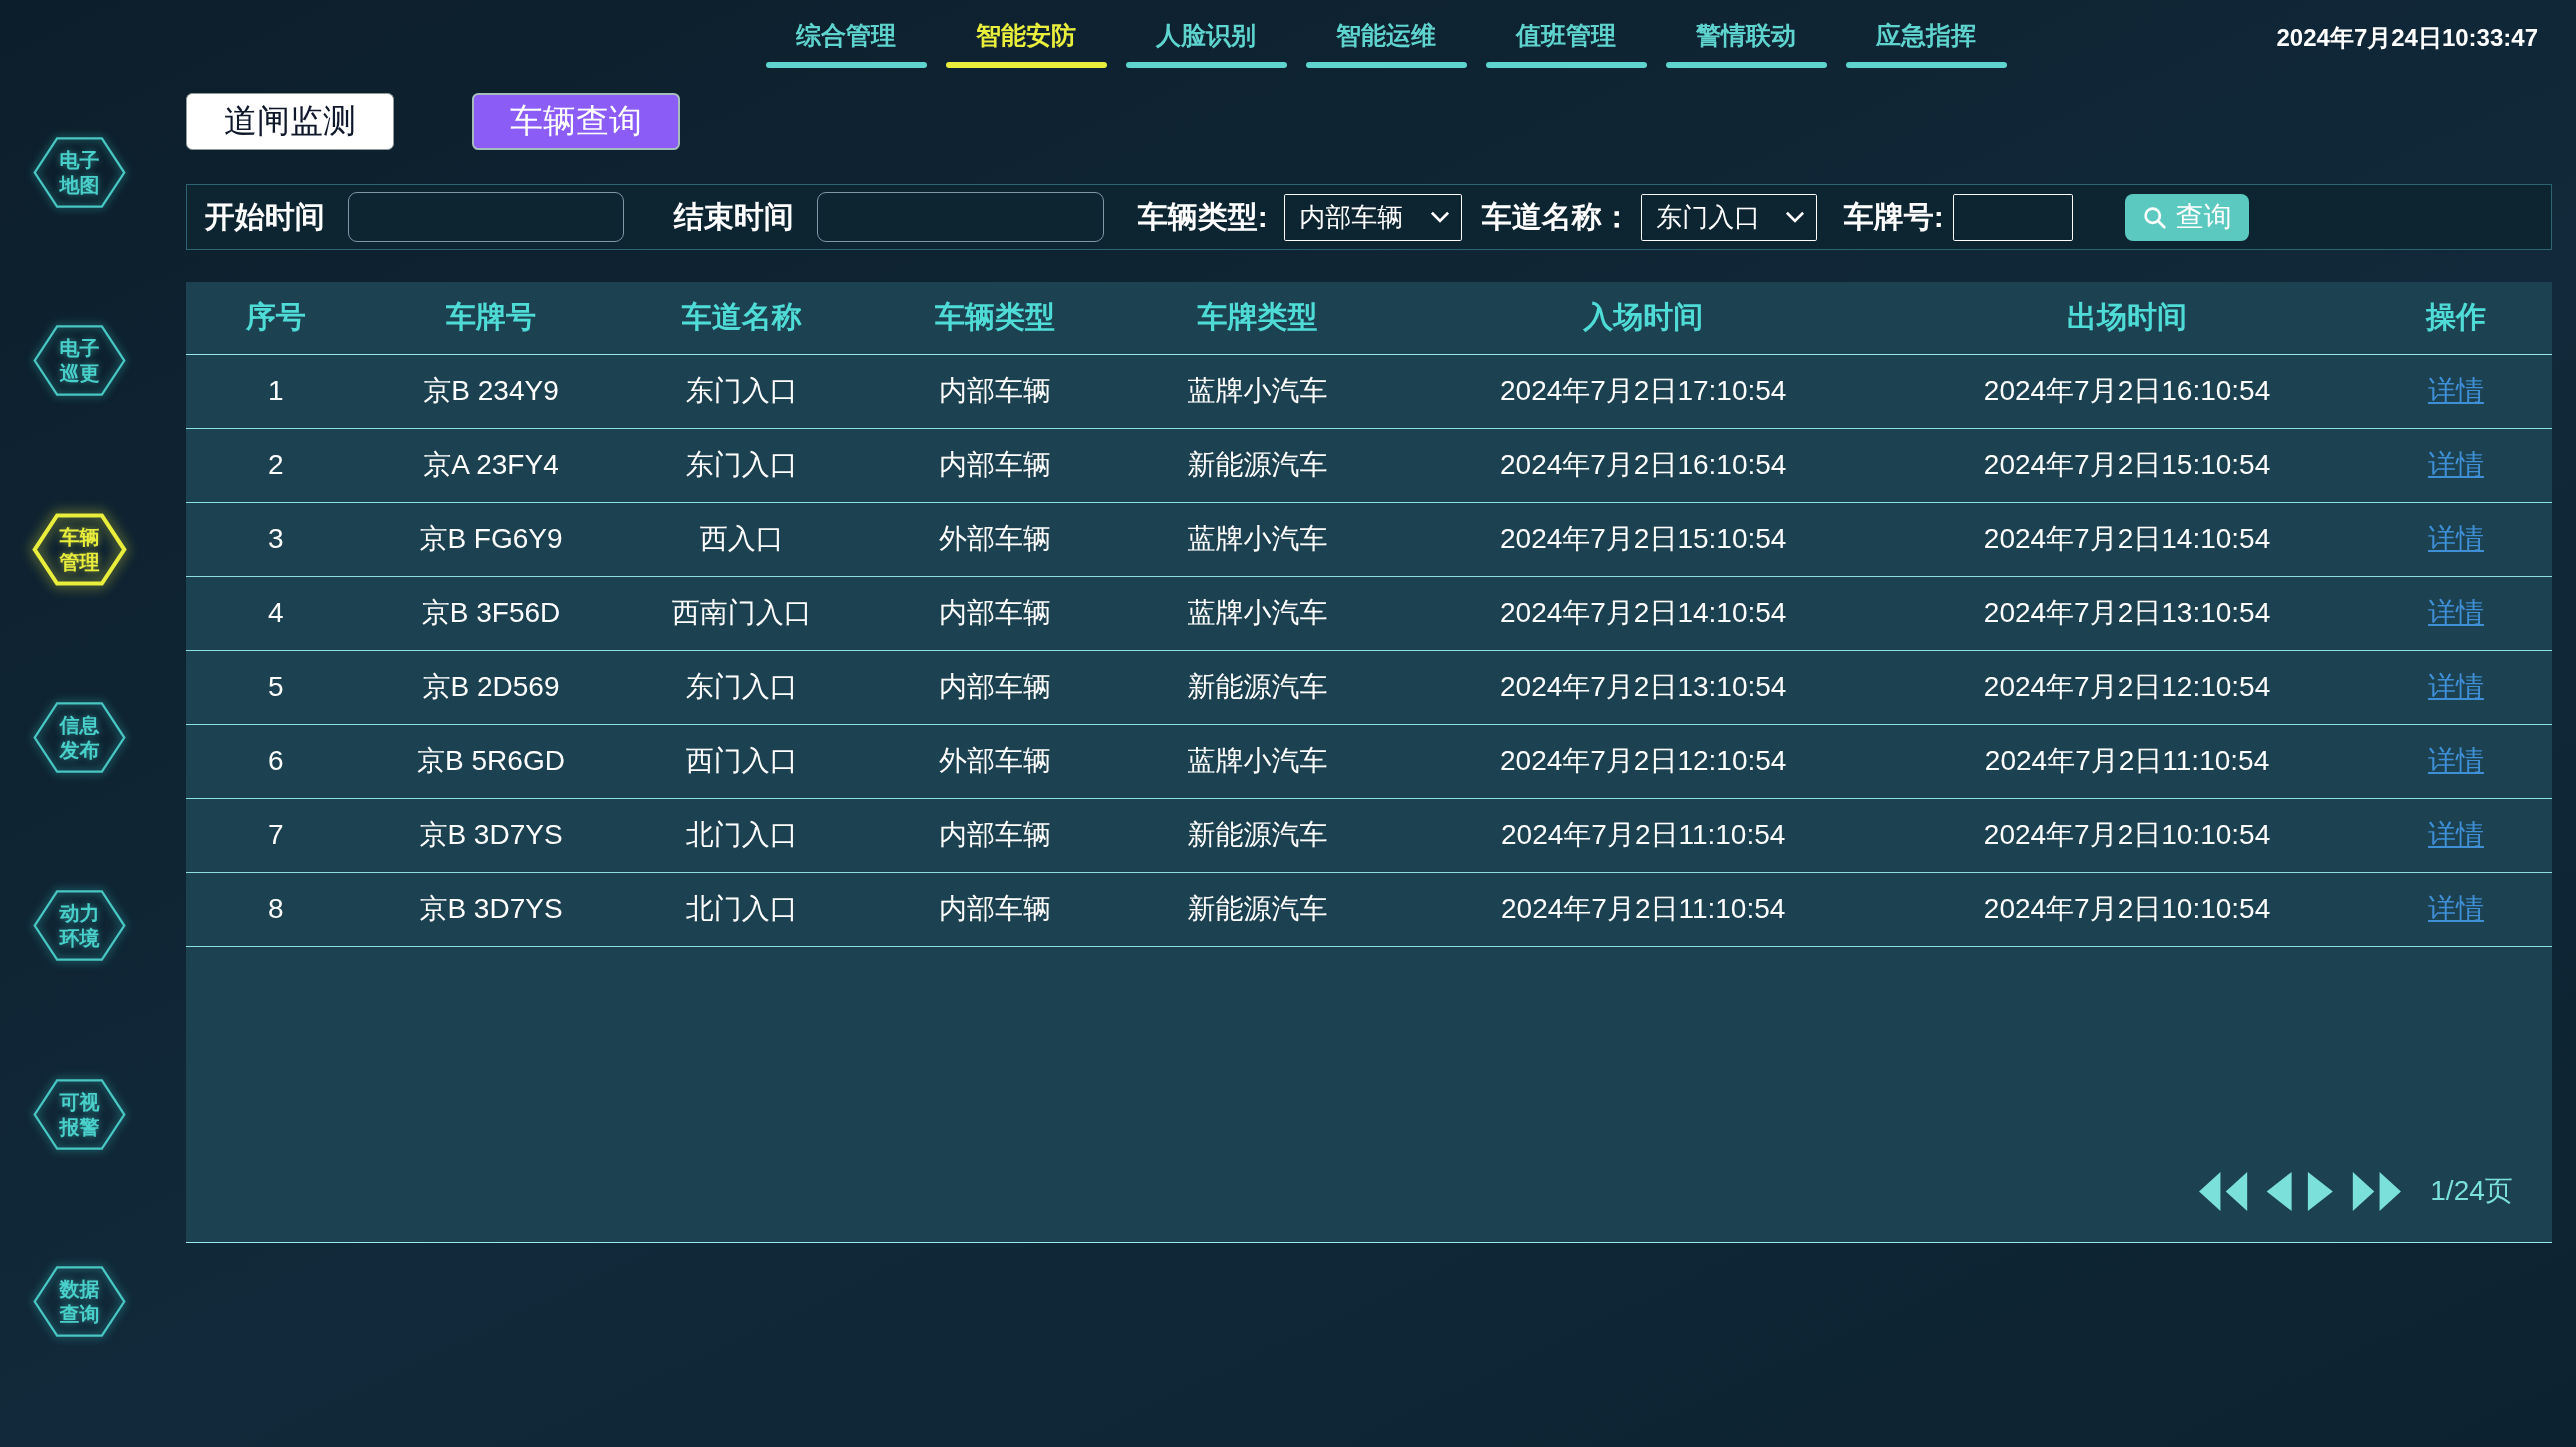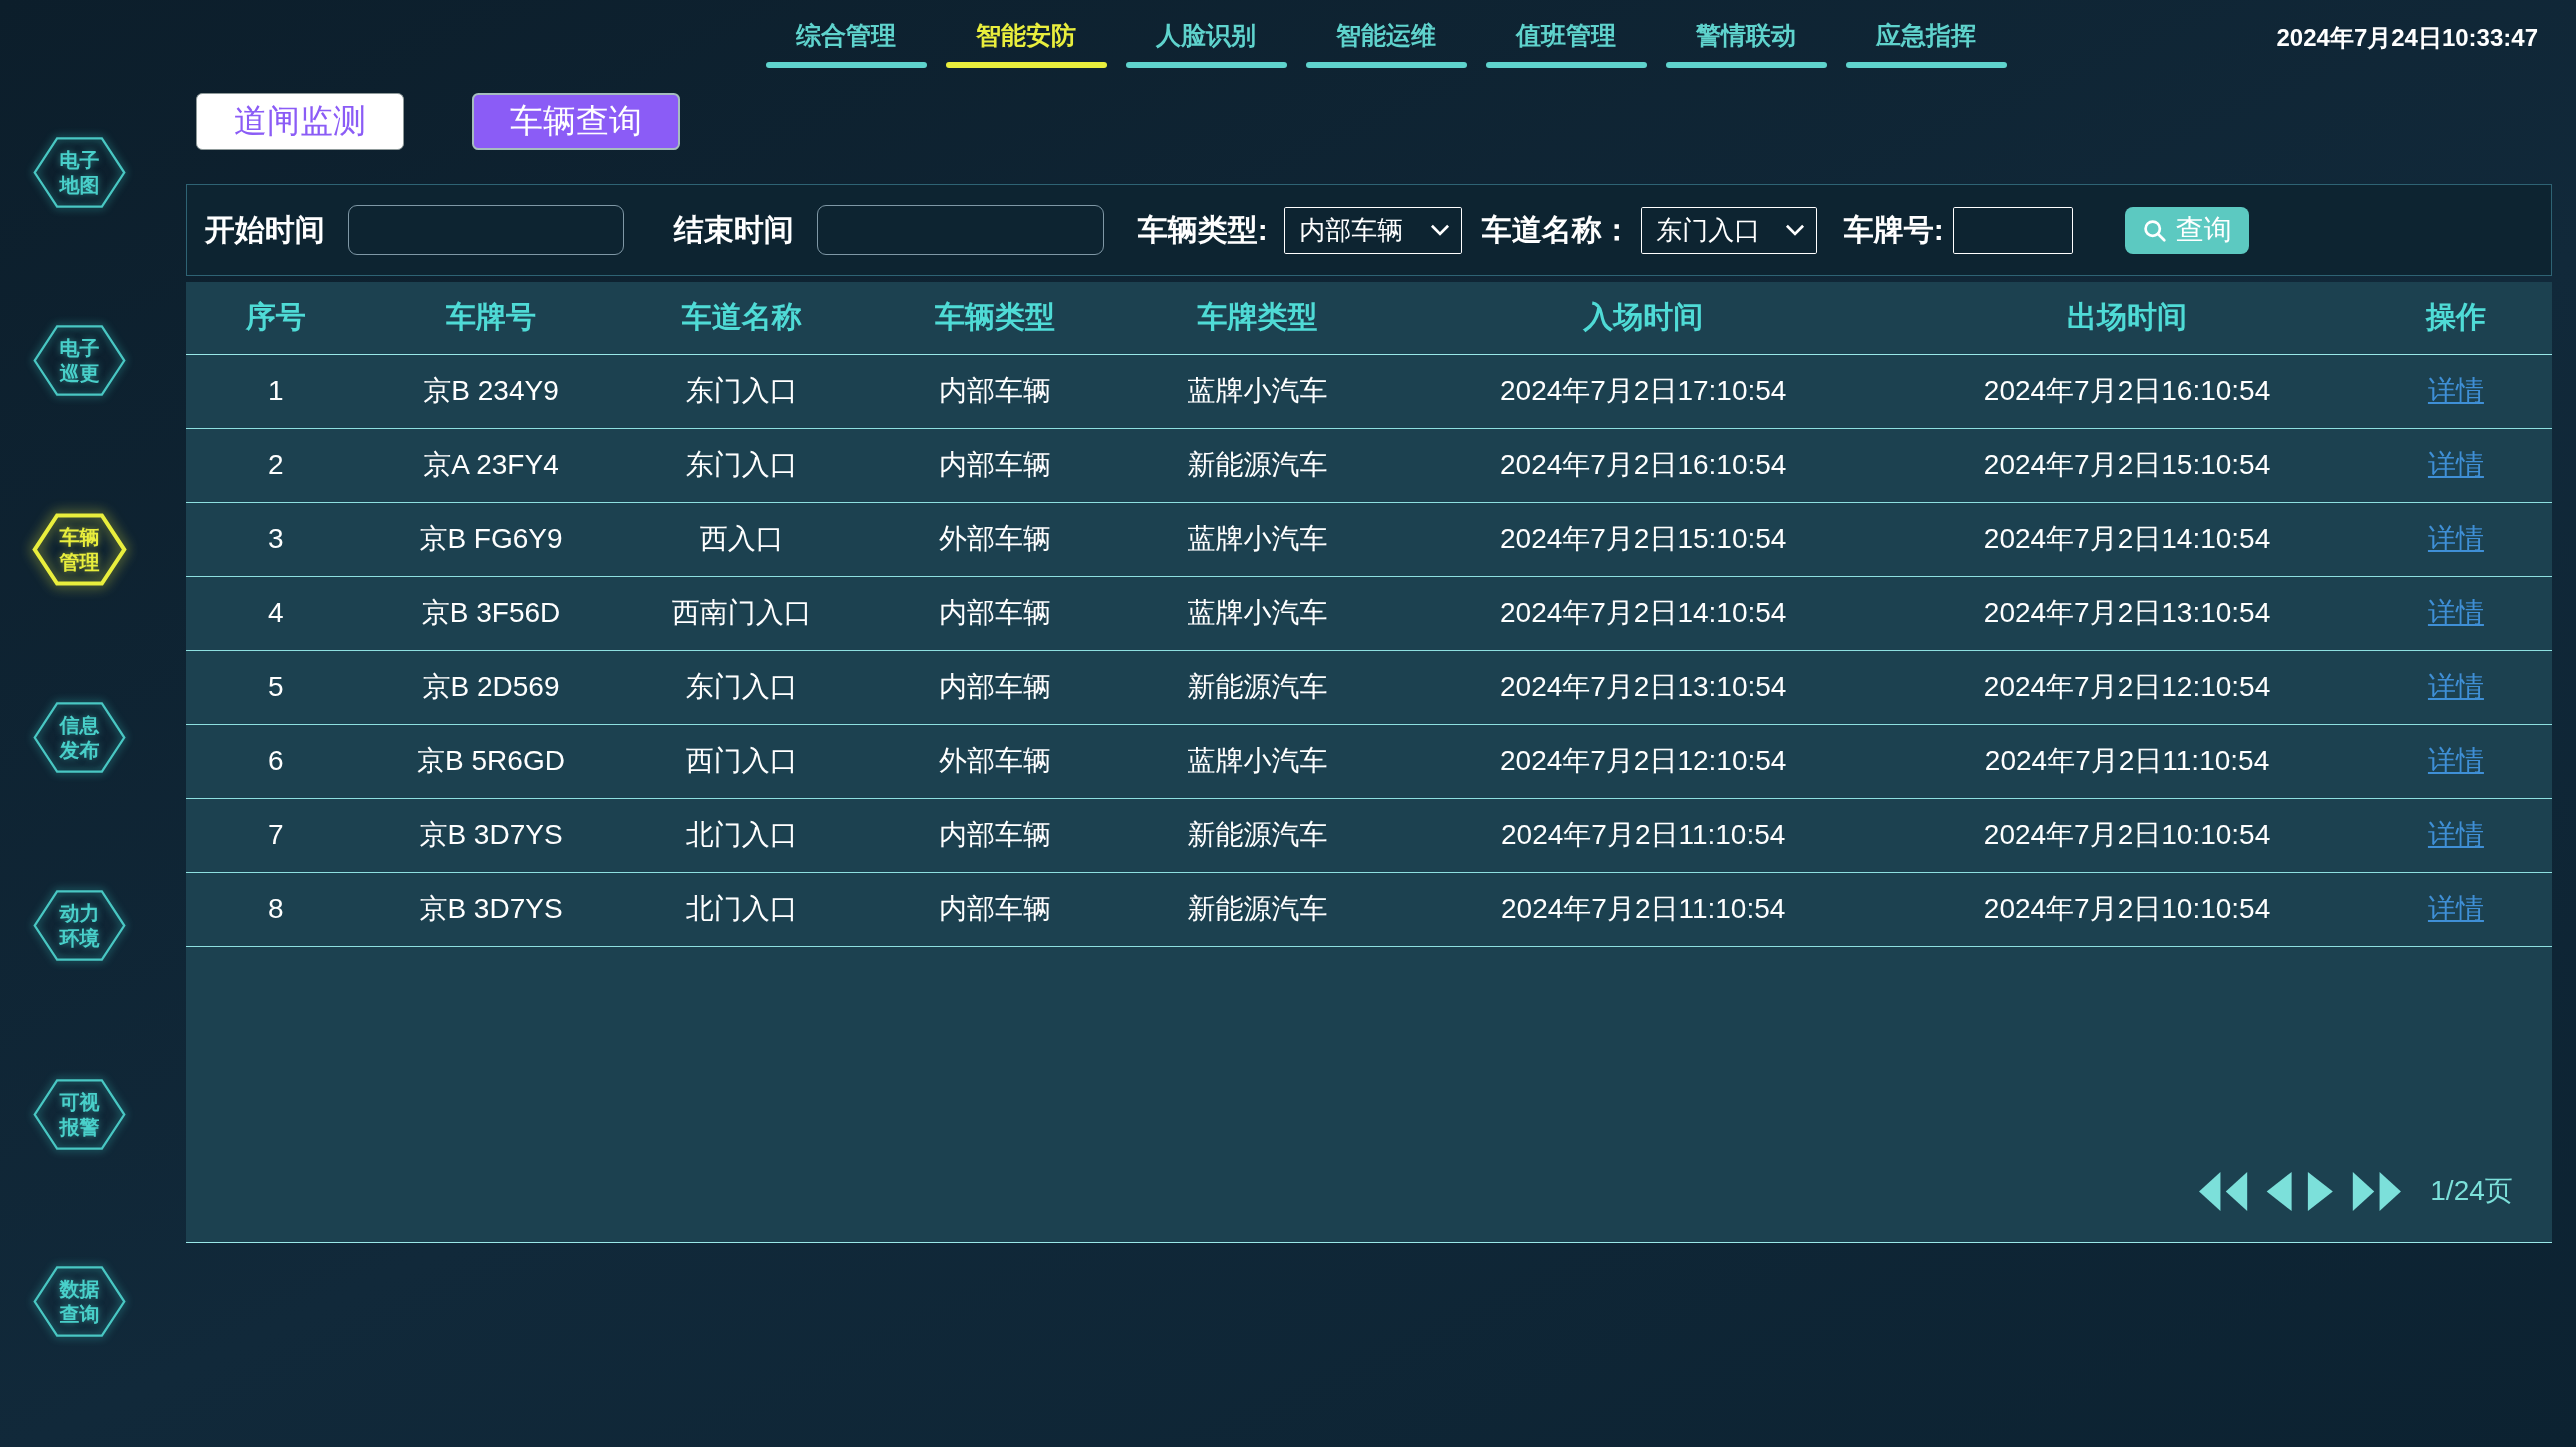--- a/index.html
+++ b/index.html
@@ -46,26 +46,26 @@
   .si-4{top:812px}.si-5{top:1001px}.si-6{top:1188px}
 
   
   .main { position:absolute; left:184px; top:75px; width:2392px; height:1372px; }
 
   .tab-btn {
     position:absolute; top:18px; width:208px; height:57px;
     display:flex; align-items:center; justify-content:center;
     font-size:33px; border-radius:6.3px; cursor:pointer;
   }
-  .tab-gate { left:12px; background:#ffffff; color:#8b5cf6; border:1.8px solid #8f9a9a; }
+  .tab-gate { left:2px; background:#ffffff; color:#0f172a; border:1.8px solid #8f9a9a; }
   .tab-vehicle { left:288px; background:#8b5cf6; color:#ffffff; border:2.7px solid #a6bdbe; }
 
   
   .filter-bar {
-    position:absolute; left:1.8px; top:109px; width:2366px; height:92px;
+    position:absolute; left:1.8px; top:109px; width:2366px; height:66px;
     background:#0d2431; border:1.8px solid #2e6374;
     display:flex; align-items:center;
   }
   .f-label { font-size:30px; font-weight:bold; color:#fff; white-space:nowrap; }
   .time-input {
     height:50px; background:transparent; border:0.9px solid #7f98a6; border-radius:9px;
     color:#fff; font-size:25px; padding:0 12.6px; outline:none;
     font-family:"Liberation Sans", sans-serif;
   }
   .box-select {

